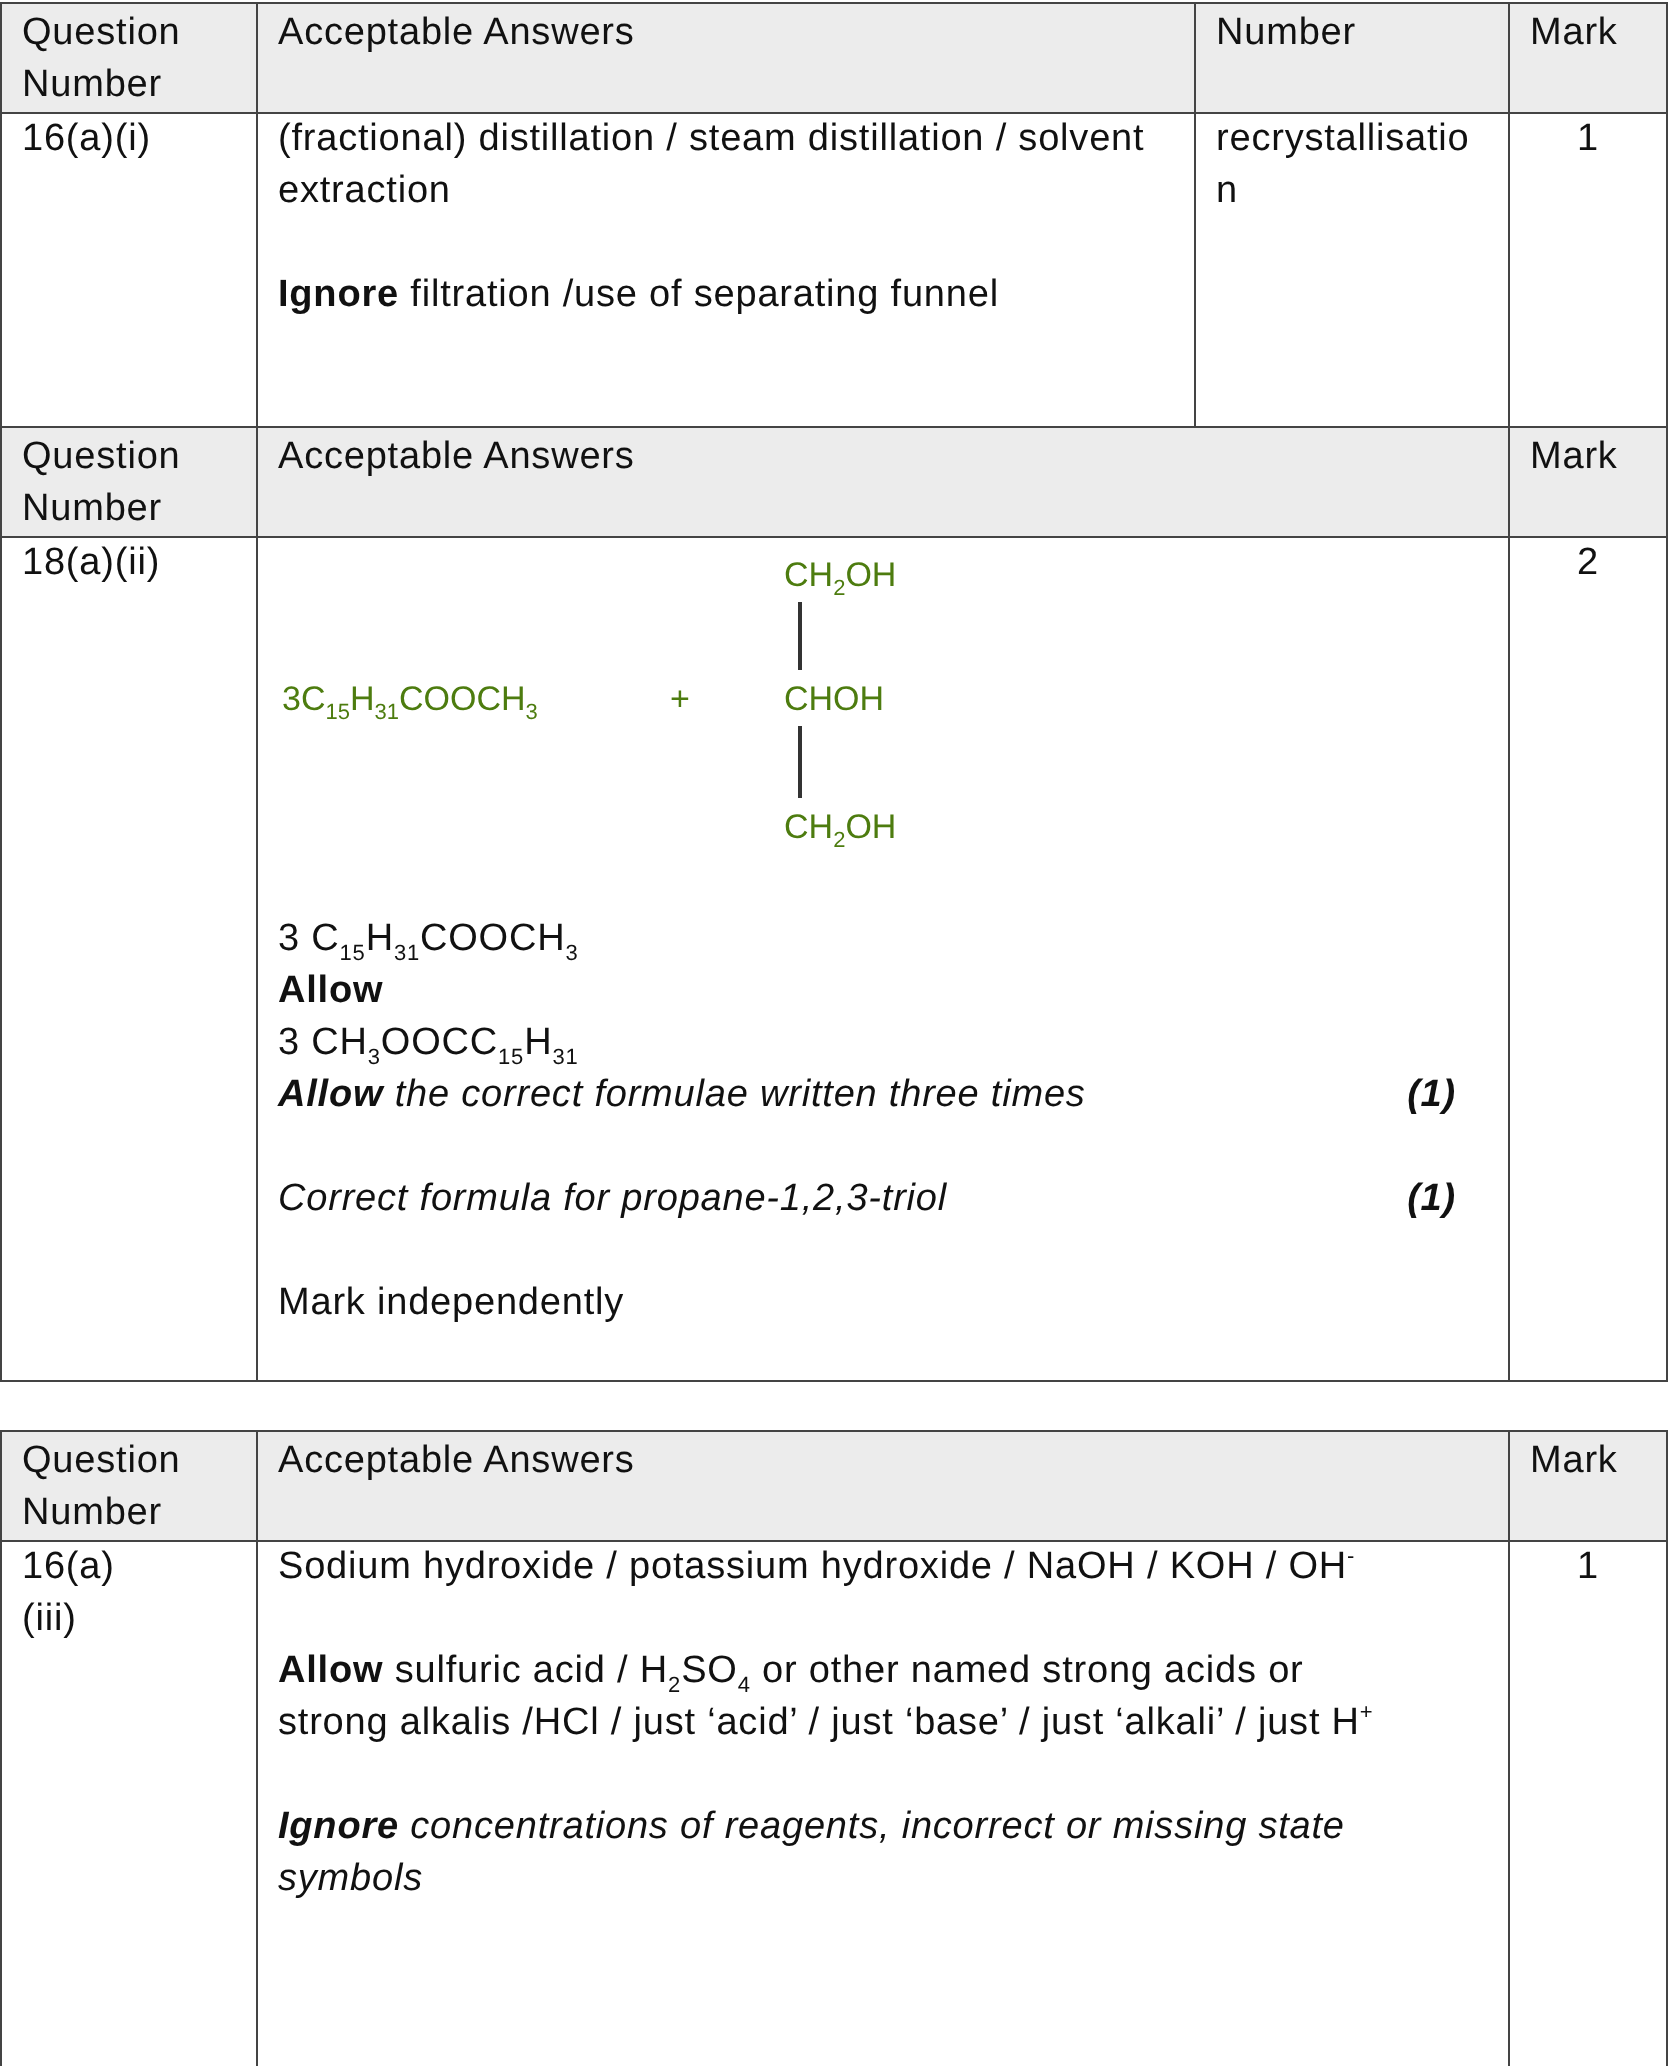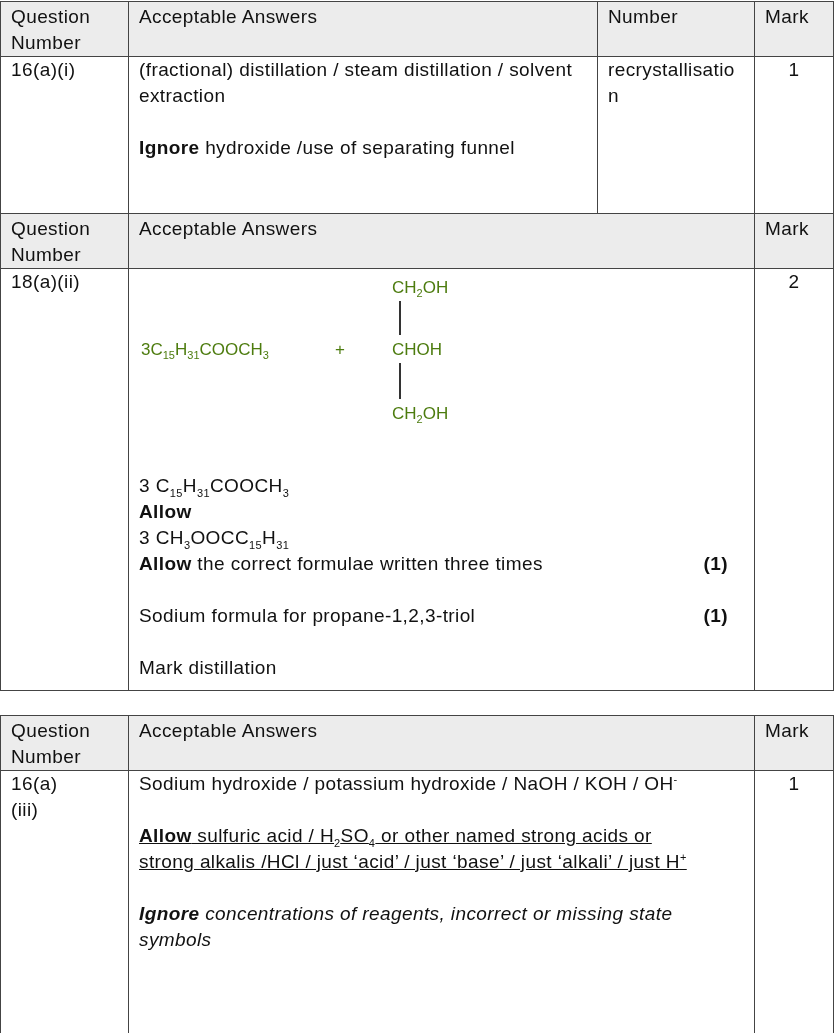--- a/index.html
+++ b/index.html
@@ -9,21 +9,21 @@
   table.ms td, table.ms th { border: 1.5px solid #444; vertical-align: top; padding: 0 10px; text-align: left; font-weight: normal; line-height: 26px; letter-spacing: 0.4px; }
   table.ms th { background: #ececec; padding-top: 2px; padding-bottom: 0; }
   .qn { font-weight: bold; letter-spacing: 1.5px; }
   .mark { text-align: center !important; font-weight: bold; }
   .b { font-weight: bold; }
   .gap { height: 26px; }
   sub, sup { font-size: 11px; line-height: 0; }
   .reaction { position: relative; height: 168px; margin-left: -10px; background: #fff; }
   .reaction span { position: absolute; font-size: 17px; color: #4d7c0f; letter-spacing: 0; }
   .vline { position: absolute; width: 2px; background: #333; }
-  .row-flex { display: flex; justify-content: space-between; padding-right: 16px; }
+  .row-flex { display: flex; justify-content: space-between; padding-right: 16px; font-style: italic; }
 </style>
 </head>
 <body>
 
 <table class="ms" style="top:1px;">
   <colgroup>
       <col style="width:128px">
       <col style="width:469px">
       <col style="width:157px">
       <col style="width:79px">
@@ -33,21 +33,21 @@
     <th>Question Number</th>
     <th>Acceptable Answers</th>
     <th>Number</th>
     <th>Mark</th>
   </tr>
   <tr style="height:159px;">
     <td class="qn">16(a)(i)</td>
     <td>
       <div>(fractional) distillation / steam distillation / solvent extraction</div>
       <div class="gap"></div>
-      <div><span class="b">Ignore</span><span> hydroxide /use of separating funnel</span></div>
+      <div><span class="b">Ignore</span><span> filtration /use of separating funnel</span></div>
     </td>
     <td style="word-break:break-all;">recrystallisation</td>
     <td class="mark">1</td>
   </tr>
 </tbody>
   </table>
 
 <table class="ms" style="top:213px;">
   <colgroup>
       <col style="width:128px">
@@ -67,34 +67,34 @@
     <td style="padding-top:0;">
       <div class="reaction">
         <span style="left:12px;top:68px;">3C<sub>15</sub>H<sub>31</sub>COOCH<sub>3</sub></span>
         <span style="left:206px;top:68px;">+</span>
         <span style="left:263px;top:6px;">CH<sub>2</sub>OH</span>
         <div class="vline" style="left:270px;top:32px;height:34px;"></div>
         <span style="left:263px;top:68px;text-align:right;">CHOH</span>
         <div class="vline" style="left:270px;top:94px;height:36px;"></div>
         <span style="left:263px;top:132px;">CH<sub>2</sub>OH</span>
       </div>
-      <div style="margin-top:36px;">3 C<sub>15</sub>H<sub>31</sub>COOCH<sub>3</sub></div>
+      <div style="margin-top:20px;">3 C<sub>15</sub>H<sub>31</sub>COOCH<sub>3</sub></div>
       <div class="b">Allow</div>
       <div>3 CH<sub>3</sub>OOCC<sub>15</sub>H<sub>31</sub></div>
       <div class="row-flex">
         <span><span class="b">Allow</span><span> the correct formulae written three times</span></span>
         <span class="b">(1)</span>
       </div>
       <div class="gap"></div>
       <div class="row-flex">
-        <span>Sodium formula for propane-1,2,3-triol</span>
+        <span>Correct formula for propane-1,2,3-triol</span>
         <span class="b">(1)</span>
       </div>
       <div class="gap"></div>
-      <div>Mark distillation</div>
+      <div>Mark independently</div>
     </td>
     <td class="mark">2</td>
   </tr>
 </tbody>
   </table>
 
 <table class="ms" style="top:715px;">
   <colgroup>
       <col style="width:128px">
       <col style="width:626px">
@@ -106,20 +106,20 @@
     <th>Acceptable Answers</th>
     <th>Mark</th>
   </tr>
   <tr style="height:334px;">
     <td class="qn">
           <span style="display:block;width:70px;">16(a)(iii)</span>
         </td>
     <td>
       <div style="padding-right:40px;">Sodium hydroxide / potassium hydroxide / NaOH / KOH / OH<sup>-</sup></div>
       <div class="gap"></div>
-      <div style="padding-right:50px;text-decoration:underline;"><span class="b">Allow</span> sulfuric acid / H<sub>2</sub>SO<sub>4</sub> or other named strong acids or strong alkalis /HCl / just ‘acid’ / just ‘base’ / just ‘alkali’ / just H<sup>+</sup></div>
+      <div style="padding-right:50px;"><span class="b">Allow</span> sulfuric acid / H<sub>2</sub>SO<sub>4</sub> or other named strong acids or strong alkalis /HCl / just ‘acid’ / just ‘base’ / just ‘alkali’ / just H<sup>+</sup></div>
       <div class="gap"></div>
       <div style="padding-right:60px;font-style:italic;"><span class="b">Ignore</span><span> concentrations of reagents, incorrect or missing state symbols</span></div>
     </td>
     <td class="mark">1</td>
   </tr>
 </tbody>
   </table>
 
 </body></html>

